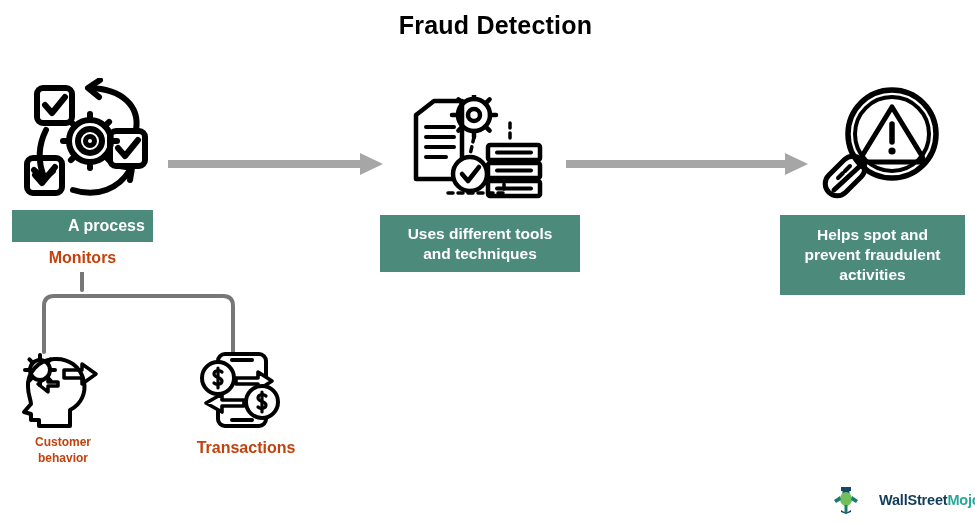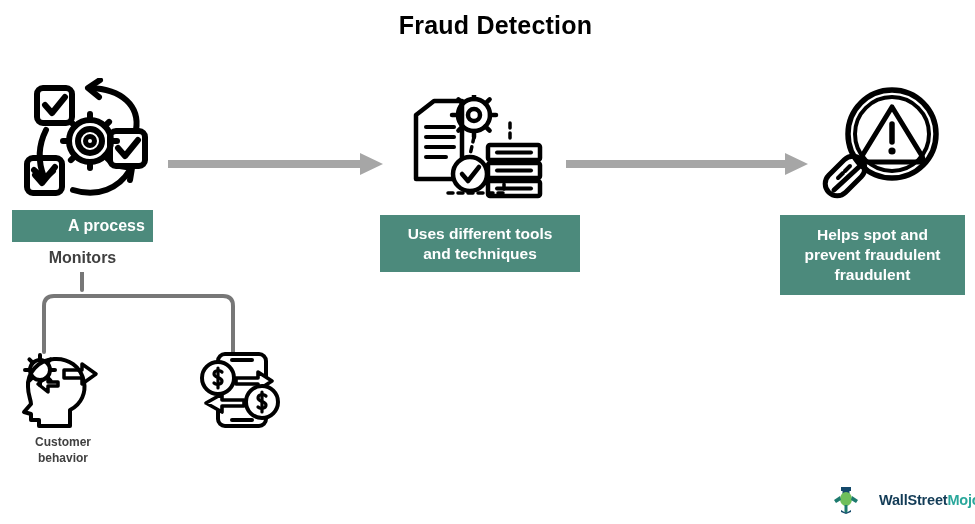--- a/index.html
+++ b/index.html
@@ -68,21 +68,21 @@
     top: 215px;
     width: 185px;
     height: 80px;
     font-size: 15.5px;
     padding: 0 8px;
   }
 
   
   .teal-text {
     position: absolute;
-    color: #404040;
+    color: #c2410c;
     font-weight: bold;
     text-align: center;
     line-height: 1.3;
   }
   .label-monitors {
     left: 12px;
     top: 248px;
     width: 141px;
     font-size: 16px;
   }
@@ -248,20 +248,21 @@
       <path d="M40,28 L62,28 L62,22 L76,31 L62,40 L62,34 L40,34 Z" fill="#ffffff" stroke-width="3.6"></path>
 
       <circle cx="66" cy="52" r="16" fill="#ffffff"></circle>
       <path d="M70,46 C68,44 62,44 62,48 C62,52 70,51 70,55 C70,59 64,59 62,57" stroke-width="3.2"></path>
       <line x1="66" y1="42" x2="66" y2="62" stroke-width="3.2"></line>
 
       <path d="M48,50 L26,50 L26,44 L10,53 L26,62 L26,56 L48,56 Z" fill="#ffffff" stroke-width="3.6"></path>
     </svg>
   </div>
 
+  <div class="teal-text label-transactions">Transactions</div>
 
   <div class="arrow arrow-1">
     <svg viewBox="0 0 215 24" width="215" height="24">
       <path d="M0,8 L192,8 L192,1 L215,12 L192,23 L192,16 L0,16 Z" fill="#a6a6a6"></path>
     </svg>
   </div>
 
   <div class="icon icon-tools">
     <svg viewBox="0 0 145 108" width="145" height="108" fill="none" stroke="#000000" stroke-width="4.5" stroke-linecap="round" stroke-linejoin="round">
 
@@ -337,21 +338,21 @@
       <path d="M80,21 L110,70 Q113,76 106,76 L54,76 Q47,76 50,70 Z" stroke-width="5"></path>
       <line x1="80" y1="38" x2="80" y2="56" stroke-width="5.5"></line>
       <circle cx="80" cy="65" r="3.6" fill="#000000" stroke="none"></circle>
     </svg>
   </div>
 
   <div class="teal-box box-helps">
     <span>
       <span>Helps spot and</span><br>
       <span>prevent fraudulent</span><br>
-      <span>fraudulent</span>
+      <span>activities</span>
     </span>
   </div>
 
   <div class="brand">
     <span class="brand-mark">
       <svg viewBox="0 0 26 28" width="26" height="28">
         <rect x="8" y="1" width="10" height="4" fill="#14496b"></rect>
         <rect x="9.5" y="4" width="7" height="4" fill="#14496b"></rect>
         <ellipse cx="13" cy="13" rx="6" ry="7" fill="#6fbf5b"></ellipse>
         <path d="M7,10 L1,14 L3,17 L8,14 Z" fill="#1d7a6e"></path>

